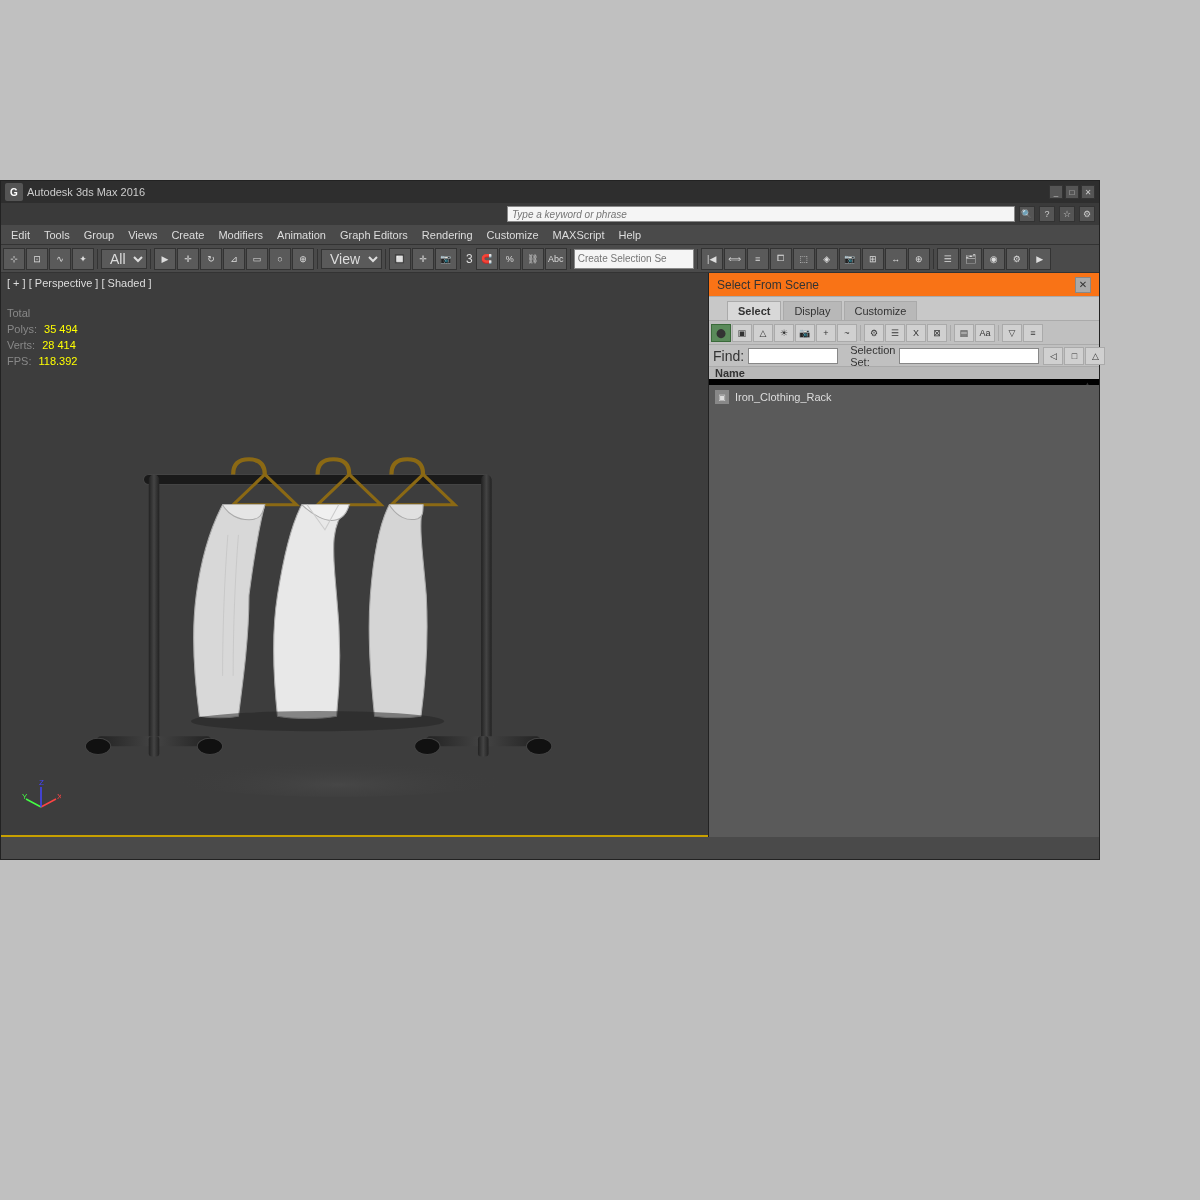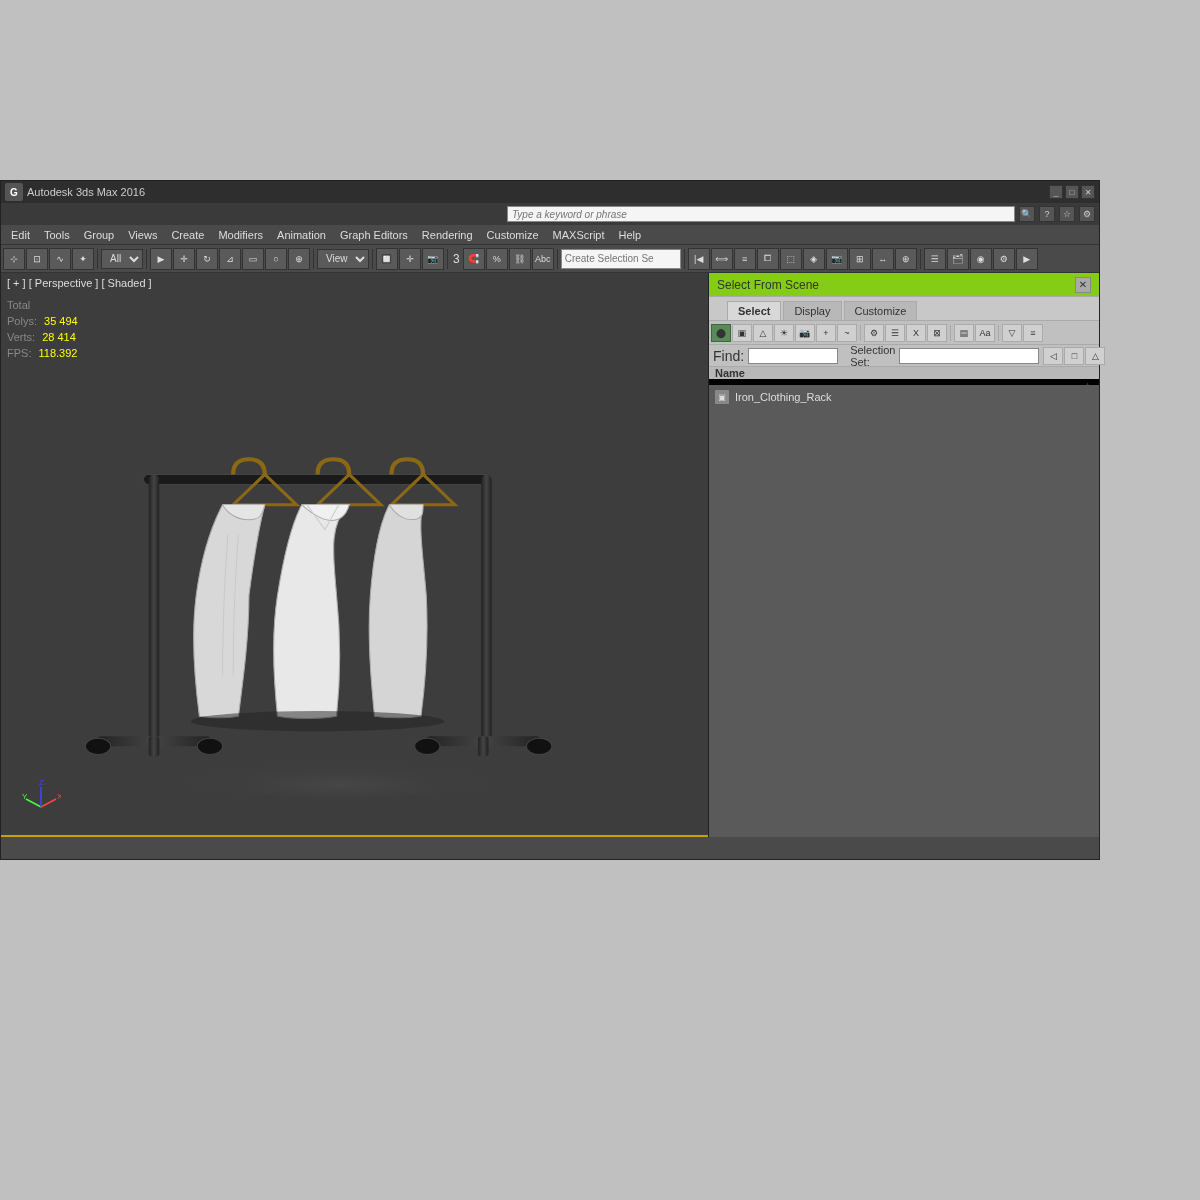--- a/index.html
+++ b/index.html
@@ -142,21 +142,21 @@
       width: 1px;
       height: 20px;
       background: #333;
       margin: 0 2px;
     }
     .tb-dropdown {
       height: 20px;
       background: #5a5a5a;
       border: 1px solid #333;
       color: #ddd;
-      font-size: 10px;
+      font-size: 14px;
       padding: 0 4px;
       cursor: pointer;
     }
     .create-selection-box {
       height: 20px;
       width: 120px;
       background: #f5f5f5;
       border: 1px solid #888;
       font-size: 10px;
       color: #333;
@@ -178,21 +178,21 @@
     }
     #viewport-label {
       position: absolute;
       top: 4px;
       left: 6px;
       color: #ddd;
       font-size: 11px;
     }
     #viewport-stats {
       position: absolute;
-      top: 24px;
+      top: 32px;
       left: 6px;
       color: #ddd;
       font-size: 11px;
       line-height: 16px;
     }
     .stat-label { color: #888; }
     .stat-value { color: #ffff00; margin-left: 4px; }
     .fps-value { color: #ffff00; margin-left: 4px; }
 
     
@@ -216,21 +216,21 @@
 
     
     #select-panel {
       width: 390px;
       background: #5a5a5a;
       display: flex;
       flex-direction: column;
     }
     #select-panel-title {
       height: 24px;
-      background: #84cc16;
+      background: #f97316;
       display: flex;
       align-items: center;
       padding: 0 8px;
       font-size: 12px;
       color: #333;
       font-weight: normal;
       border-bottom: 1px solid #aaa;
       justify-content: center;
     }
     #select-panel-close {

